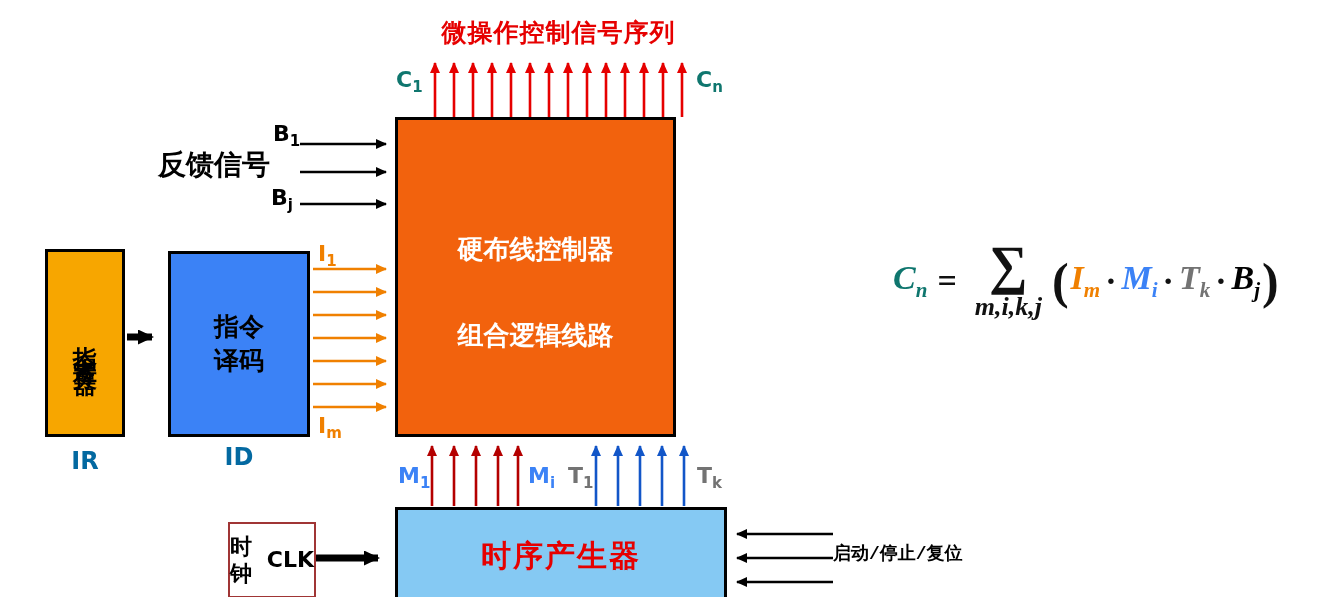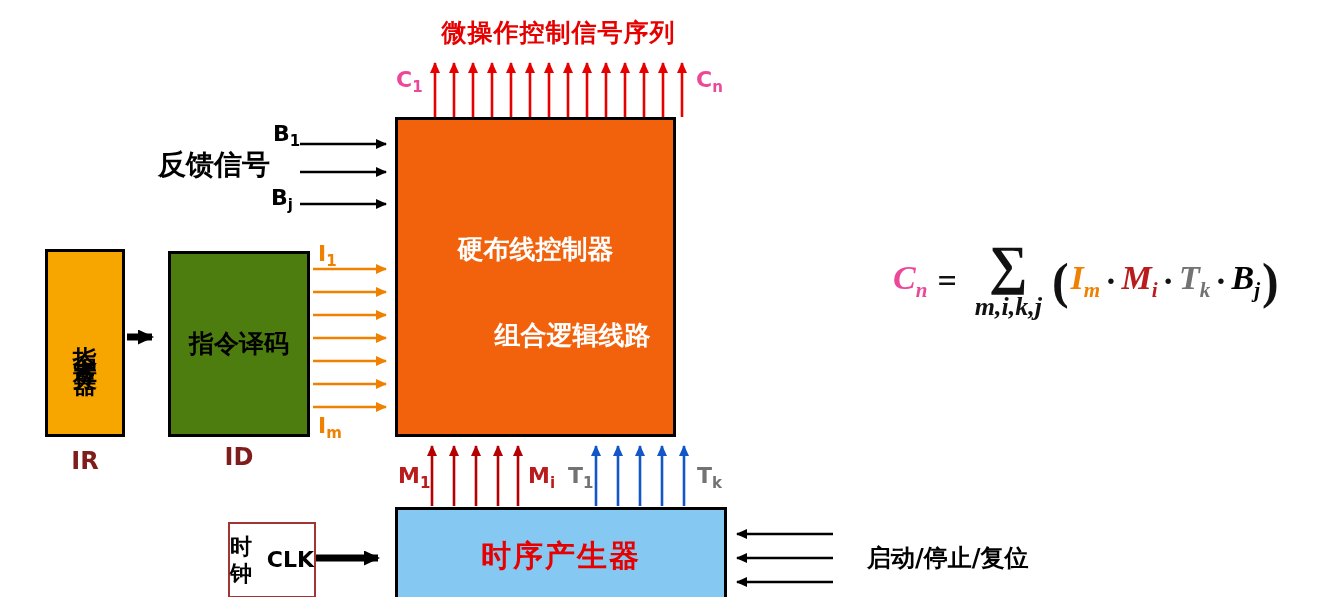--- a/index.html
+++ b/index.html
@@ -4,57 +4,57 @@
 <style>
   html,body { margin:0; padding:0; background:#ffffff; }
   #stage {
     position:relative; width:1332px; height:597px; background:#ffffff;
     font-family:"DejaVu Sans","Liberation Sans",sans-serif; overflow:hidden;margin-top:17px;
   }
   .abs { position:absolute; }
   .box { position:absolute; border:3px solid #000; box-sizing:border-box; }
 
   
-  .c-red     { color:#ec4899; }
+  .c-red     { color:#0f766e; }
   .c-orange  { color:#F08000; }
-  .c-darkred { color:#b91c1c; }
+  .c-darkred { color:#3b82f6; }
   .c-blue    { color:#737373; }
   .c-black   { color:#000000; }
 
   .sig { position:absolute; font-weight:bold; font-size:22px; line-height:1; }
   .sig sub { font-size:15px; }
 
   .lbl { position:absolute; font-weight:bold; font-size:22px; color:#000; line-height:1.1; }
 
   
   #controller-box { left:395px; top:100px; width:281px; height:320px; background:#F2620D; }
   #controller-box .bline { position:absolute; width:100%; text-align:center; color:#fff; font-weight:bold; font-size:26px; }
   #controller-box .l1 { top:112px; }
-  #controller-box .l2 { top:198px;padding-left:37px; }
+  #controller-box .l2 { top:198px; }
 
   
   #ir-box { left:45px; top:232px; width:80px; height:188px; background:#F7A600; display:flex; align-items:center; justify-content:center; }
   #ir-box .vtext { writing-mode:vertical-rl; text-orientation:upright; font-weight:bold; font-size:24px; color:#000; letter-spacing:7px; line-height:1; }
 
   
-  #id-box { left:168px; top:234px; width:142px; height:186px; background:#4d7c0f; display:flex; flex-direction:row; align-items:center; justify-content:center; }
+  #id-box { left:168px; top:234px; width:142px; height:186px; background:#3b82f6; display:flex; flex-direction:column; align-items:center; justify-content:center; }
   #id-box .line { font-weight:bold; font-size:25px; color:#000; line-height:1.35; }
 
   
   #timing-box { left:395px; top:490px; width:332px; height:98px; background:#85C9F3; display:flex; align-items:center; justify-content:center; }
   #timing-box .line { font-weight:bold; font-size:30px; color:#E60000; letter-spacing:2px; }
 
   
   #clk-box { left:228px; top:505px; width:84px; height:72px; background:#ffffff; border:2.5px solid #A03535; display:flex; align-items:center; justify-content:center; }
   #clk-box .line { font-weight:bold; font-size:22px; color:#000; line-height:1.25; }
 
   #diagram-title { left:395px; top:2px; width:327px; text-align:center; font-weight:bold; font-size:25px; color:#E60000; letter-spacing:1px; }
   #feedback-label { left:158px; top:133px; font-size:28px; }
-  #control-label  { left:867px; top:528px; font-size:24px; }
-  .under-label { position:absolute; text-align:center; font-weight:bold; font-size:24px; color:#7f1d1d; }
+  #control-label  { left:833px; top:528px; font-size:18px;font-family:Liberation Mono, monospace; }
+  .under-label { position:absolute; text-align:center; font-weight:bold; font-size:24px; color:#0369a1; }
 
   
   #arrows { position:absolute; left:0; top:0; width:1332px; height:597px; pointer-events:none; }
   g[data-name="output-signal-arrows"] line       { stroke:#E60000; stroke-width:2.6; marker-end:url(#ah-red); }
   g[data-name="feedback-signal-arrows"] line     { stroke:#000000; stroke-width:2.6; marker-end:url(#ah-black); }
   g[data-name="decoded-instruction-arrows"] line { stroke:#F08000; stroke-width:2.6; marker-end:url(#ah-orange); }
   g[data-name="m-signal-arrows"] line            { stroke:#B40000; stroke-width:2.6; marker-end:url(#ah-darkred); }
   g[data-name="t-signal-arrows"] line            { stroke:#1256C8; stroke-width:2.6; marker-end:url(#ah-blue); }
   g[data-name="control-input-arrows"] line       { stroke:#000000; stroke-width:2.6; marker-end:url(#ah-black); }
   g[data-name="ir-to-id-arrow"] line,

